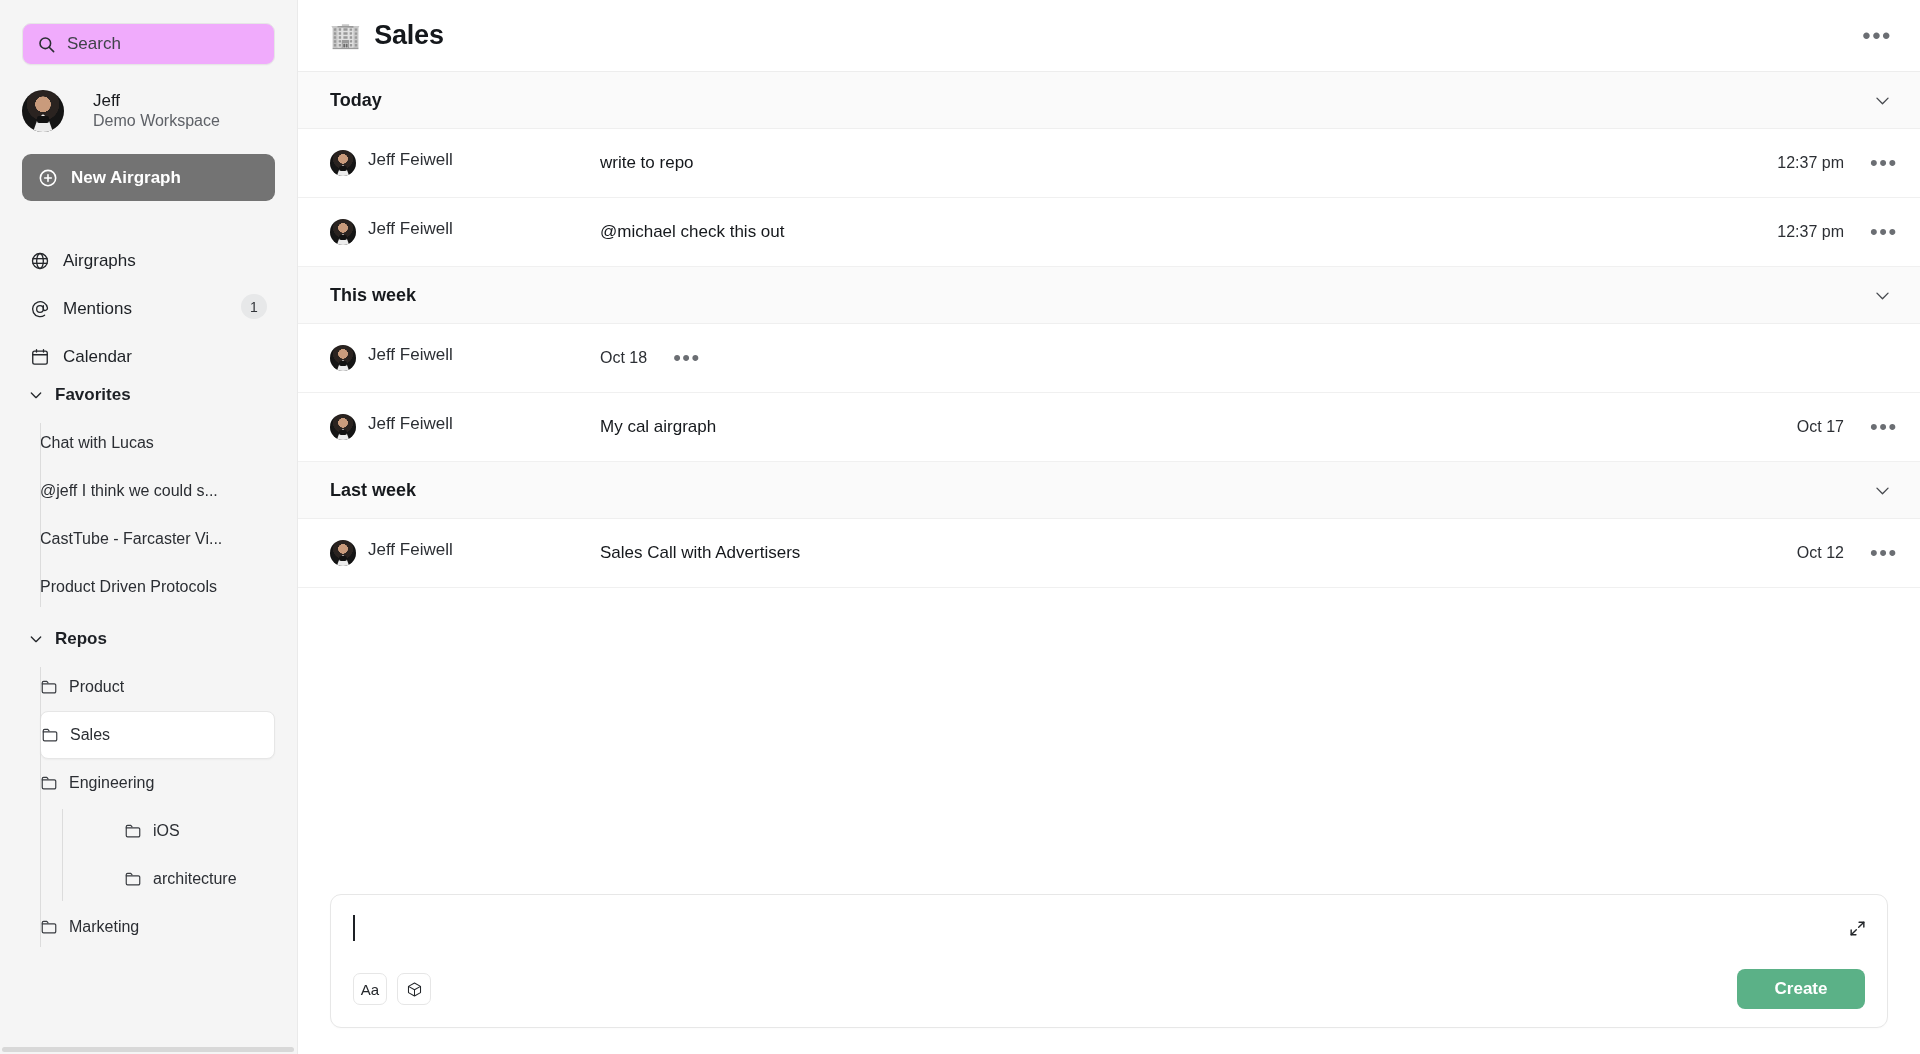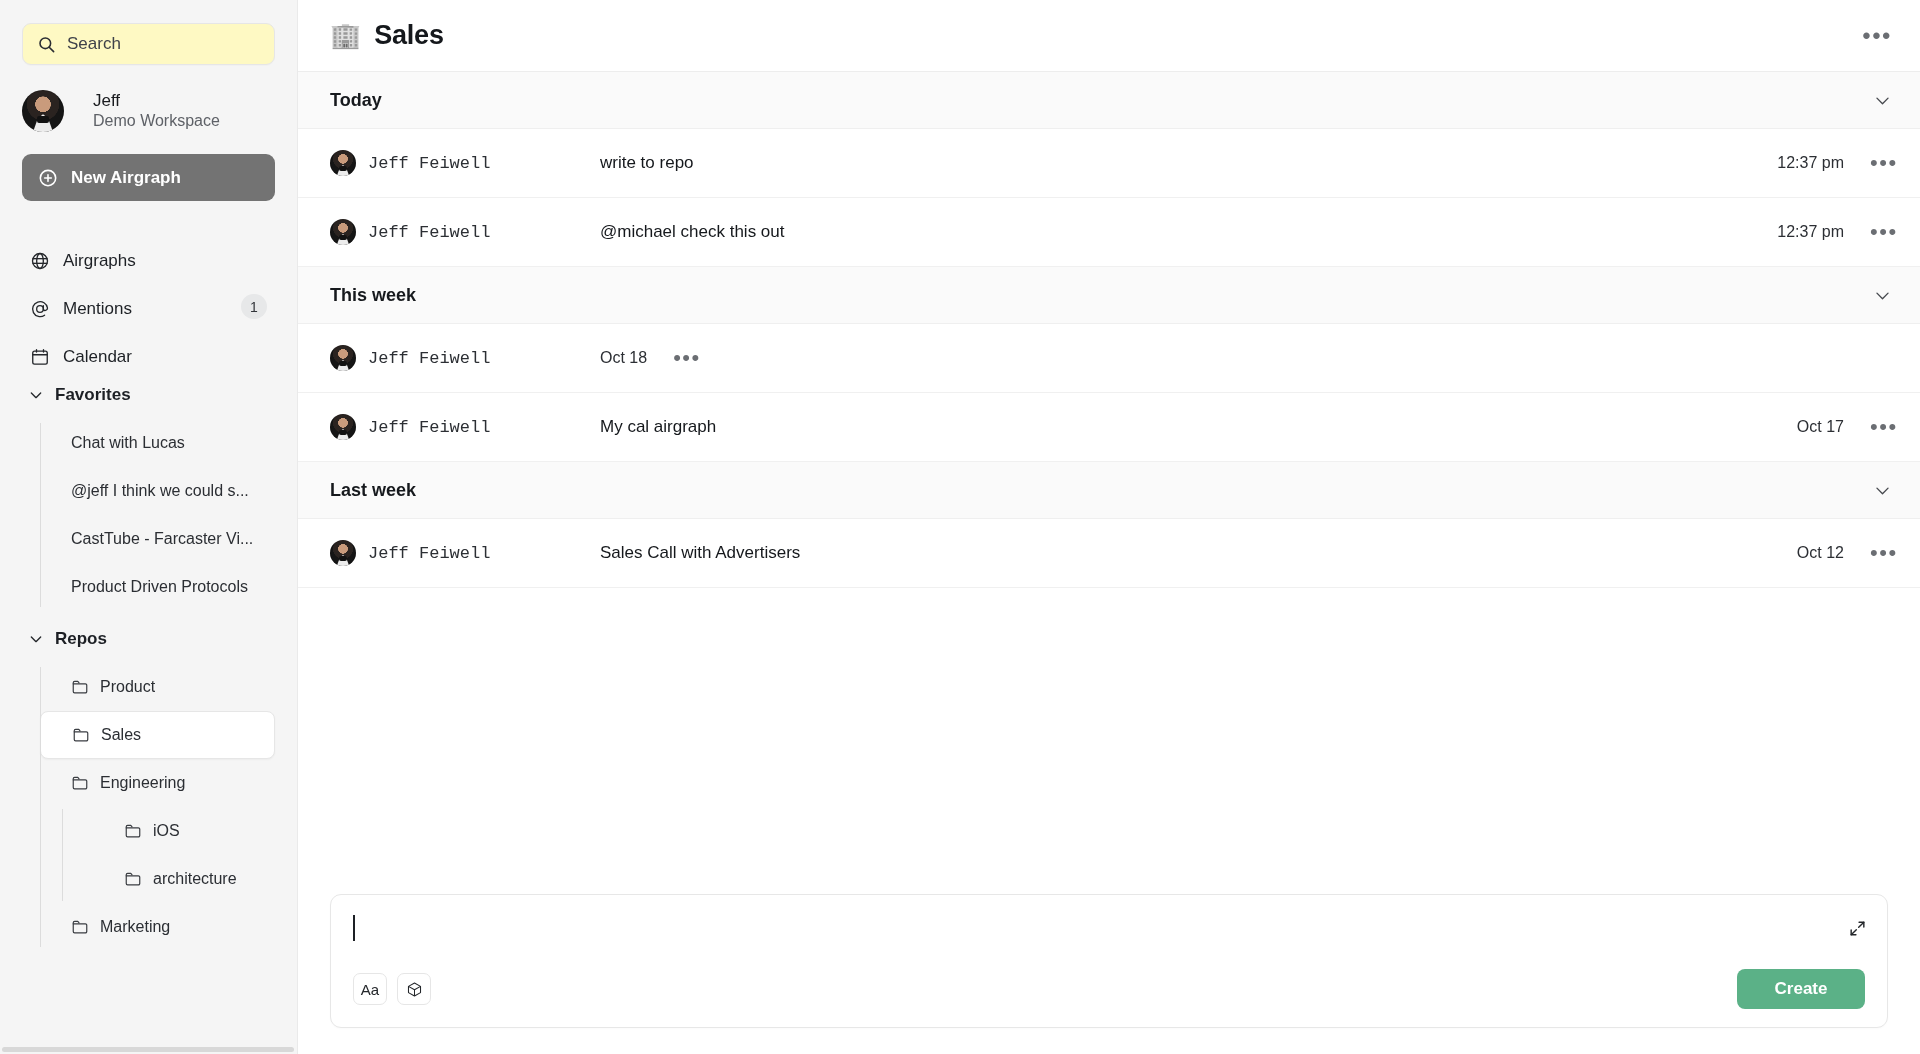--- a/index.html
+++ b/index.html
@@ -17,21 +17,21 @@
     width: 298px; min-width: 298px; height: 1054px;
     background: #f5f5f5;
     border-right: 1px solid #eaeaea;
     padding: 18px 0 0 0;
     position: relative;
     display: flex; flex-direction: column;
   }
   .search-box {
     margin: 5px 22px 0 22px;
     height: 42px;
-    background: #fef9c3;
+    background: #f0abfc;
     border: 1px solid #e6e6e6;
     border-radius: 9px;
     display: flex; align-items: center;
     padding: 0 14px;
     gap: 11px;
     box-shadow: 0 1px 1px rgba(0,0,0,0.02);
   }
   .search-box .ph { color: #3f4249; font-size: 17px; font-weight: 400; }
   .ico { display: inline-flex; align-items: center; justify-content: center; flex: none; }
 
@@ -100,21 +100,21 @@
     font-size: 17px; font-weight: 700; color: #1d2025;
     cursor: pointer;
   }
   .group-body { position: relative; margin-left: 40px; padding-left: 0; }
   .group-body::before {
     content: ""; position: absolute; left: 0; top: 4px; bottom: 4px;
     width: 1px; background: #dcdcdc;
   }
   .sub-item {
     height: 48px; display: flex; align-items: center; gap: 11px;
-    padding-left: 31px; margin-right: 22px;
+    margin-right: 22px;
     font-size: 16px; color: #2b2e33;
     cursor: pointer; border-radius: 8px;
     white-space: nowrap; overflow: hidden;
   }
   .sub-item.selected {
     background: #ffffff;
     border: 1px solid #e6e6e6;
     box-shadow: 0 1px 2px rgba(0,0,0,0.04);
   }
   .sub-item .lbl { overflow: hidden; text-overflow: ellipsis; }
@@ -157,21 +157,21 @@
   }
   .chev-down { margin-left: auto; cursor: pointer; display: flex; }
 
   .row {
     height: 69px;
     display: flex; align-items: center;
     border-bottom: 1px solid #f0f0f0;
     padding: 0 26px 0 32px;
     cursor: pointer;
   }
-  .row-user { display: flex; align-items: center; gap: 12px; width: 270px; flex: none; font-family: Liberation Mono, monospace; }
+  .row-user { display: flex; gap: 12px; width: 270px; flex: none; }
   .row-user .nm { font-size: 17px; color: #2c2f34; }
   .row-title { flex: 1; font-size: 17px; color: #15181c; }
   .row-time { font-size: 16px; color: #2c2f34; margin-right: 26px; white-space: nowrap; }
   .row-dots { color: #6b6e73; font-size: 22px; letter-spacing: 1.5px; line-height: 1; cursor: pointer; width: 24px; text-align: center; }
 
   
   .composer-wrap { padding: 0 32px 26px 32px; flex: none; }
   .composer {
     border: 1px solid #e7e7e7; border-radius: 11px;
     background: #fff; padding: 20px 22px 18px 22px;

